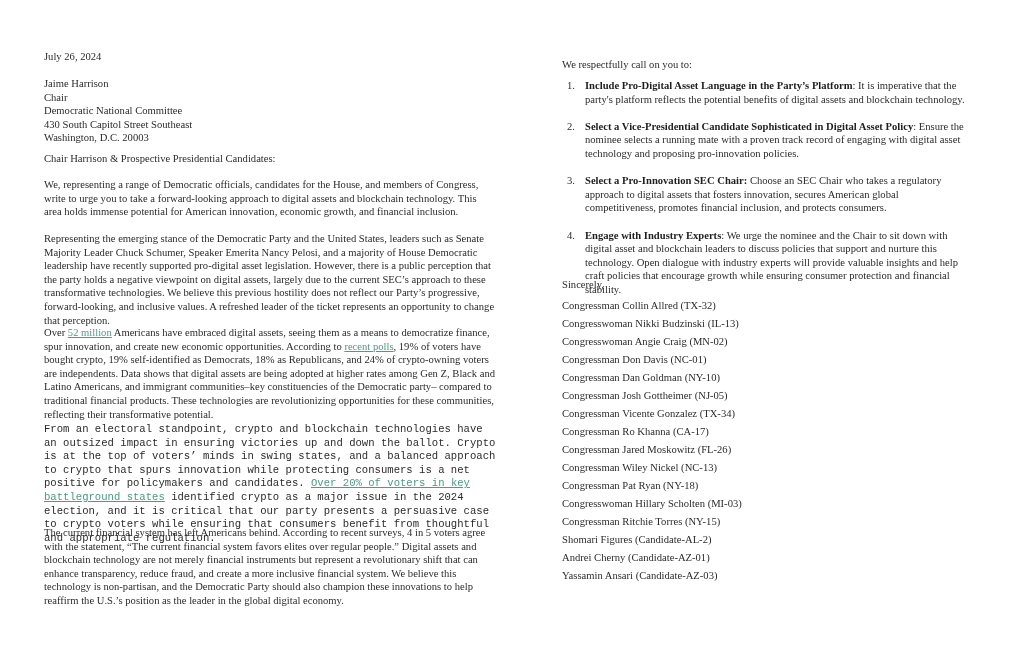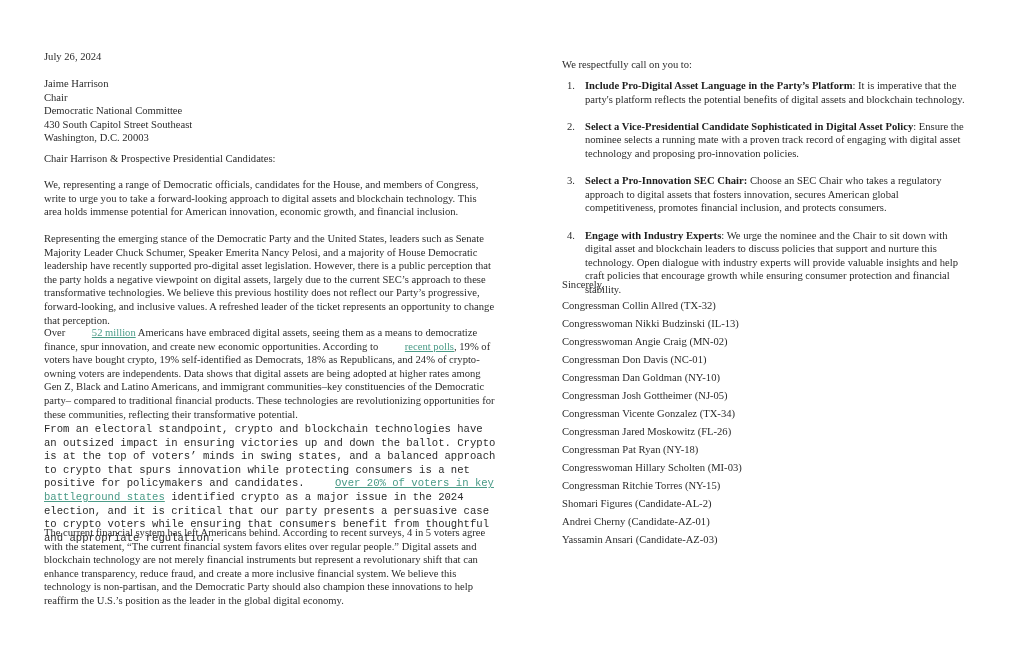--- a/index.html
+++ b/index.html
@@ -16,21 +16,21 @@
   p { margin: 0; }
   .date { position: absolute; top: 50px; text-align: right; }
   .addr { position: absolute; top: 77px; }
   .salutation { position: absolute; top: 152px; }
   .para { position: absolute; width: 452px; }
   .p1 { top: 178px; }
   .p2 { top: 232px; }
   .p3 { top: 326px; }
   .p4 { top: 423px; font-family: Liberation Mono, monospace; }
   .p5 { top: 526px; }
-  a.lnk { color: #4a9b87; text-decoration: underline; margin-left: 24px; }
+  a.lnk { color: #4a9b87; text-decoration: underline; }
   .intro { position: absolute; top: 58px; }
   ol.asks { position: absolute; top: 79px; left: 0; margin: 0; padding: 0; list-style: none; width: 410px; }
   ol.asks li { position: relative; padding-left: 23px; margin-bottom: 13.6px; }
   ol.asks li .num { position: absolute; left: 5px; top: 0; }
   ol.asks li b { font-weight: bold; color: #1e1e1e; }
   .sincerely { position: absolute; top: 278px; }
   ul.signers { position: absolute; top: 297px; left: 0; margin: 0; padding: 0; list-style: none; }
   ul.signers li { height: 18px; line-height: 18px; }
 </style>
 </head>
@@ -72,21 +72,23 @@
   <p class="sincerely">Sincerely,</p>
 
   <ul class="signers">
     <li>Congressman Collin Allred (TX-32)</li>
     <li>Congresswoman Nikki Budzinski (IL-13)</li>
     <li>Congresswoman Angie Craig (MN-02)</li>
     <li>Congressman Don Davis (NC-01)</li>
     <li>Congressman Dan Goldman (NY-10)</li>
     <li>Congressman Josh Gottheimer (NJ-05)</li>
     <li>Congressman Vicente Gonzalez (TX-34)</li>
+    <li>Congressman Ro Khanna (CA-17)</li>
     <li>Congressman Jared Moskowitz (FL-26)</li>
+    <li>Congressman Wiley Nickel (NC-13)</li>
     <li>Congressman Pat Ryan (NY-18)</li>
     <li>Congresswoman Hillary Scholten (MI-03)</li>
     <li>Congressman Ritchie Torres (NY-15)</li>
     <li>Shomari Figures (Candidate-AL-2)</li>
     <li>Andrei Cherny (Candidate-AZ-01)</li>
     <li>Yassamin Ansari (Candidate-AZ-03)</li>
   </ul>
 </div>
 
 </body></html>

